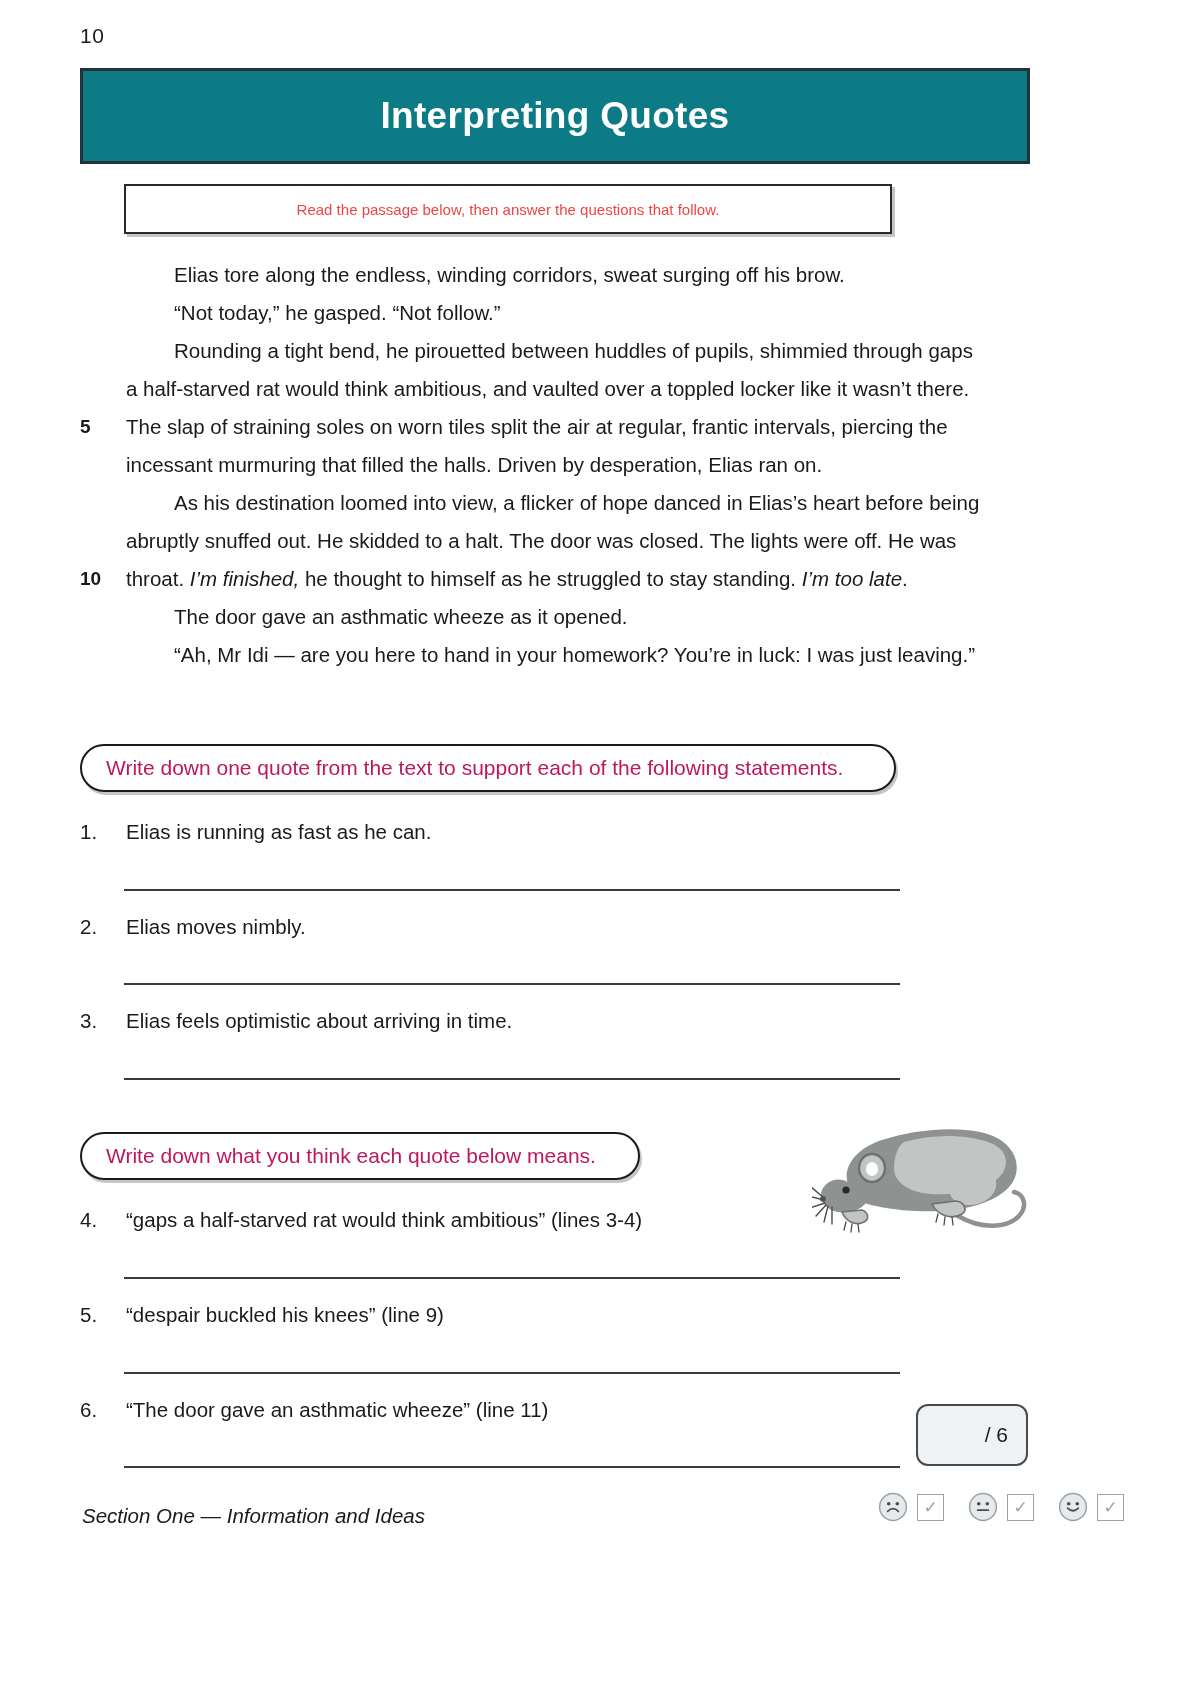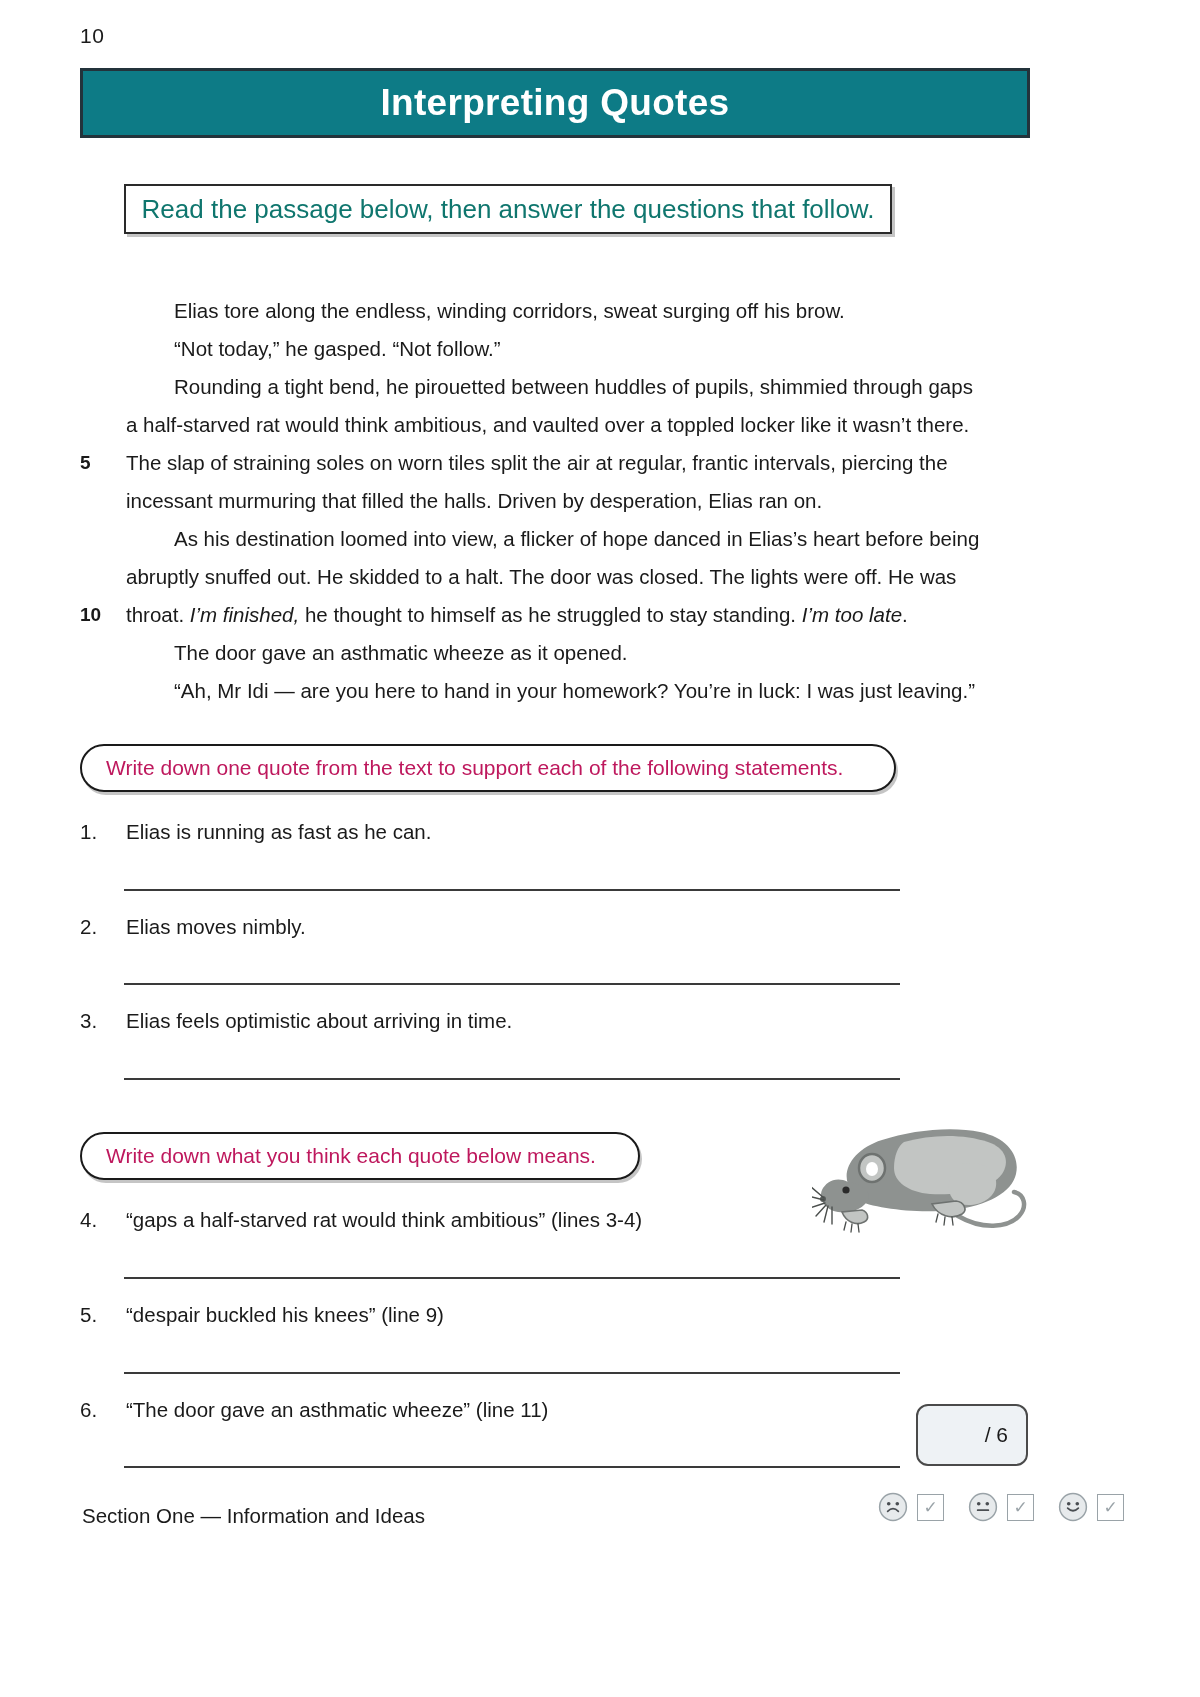--- a/index.html
+++ b/index.html
@@ -30,21 +30,21 @@
     color: #1a1a1a;
     letter-spacing: .5px;
   }
 
   
   .title-banner {
     position: absolute;
     left: 80px;
     top: 68px;
     width: 950px;
-    height: 70px;
+    height: 96px;
     background: #0d7b86;
     border: 3px solid #23333b;
     box-sizing: border-box;
     display: flex;
     align-items: center;
     justify-content: center;
   }
   .title-banner .title-text {
     color: #ffffff;
     font-size: 37px;
@@ -61,31 +61,30 @@
     height: 50px;
     border: 2px solid #2a2a2a;
     box-sizing: border-box;
     background: #fff;
     display: flex;
     align-items: center;
     justify-content: center;
     box-shadow: 3px 3px 0 rgba(150,150,150,.55);
   }
   .read-box .read-text {
-    font-size: 26px;
-    color: #0f766e;
+    font-size: 15px;
+    color: #ef4444;
   }
 
   
   .passage {
     position: absolute;
     left: 80px;
     top: 256px;
     width: 960px;
-    margin-top: 36px;
   }
   .passage-line {
     position: relative;
     height: 38px;
     line-height: 38px;
     font-size: 20.5px;
     color: #1a1a1a;
     white-space: nowrap;
   }
   .passage-line .lnum {
@@ -194,20 +193,21 @@
     padding-right: 18px;
   }
 
   
   .footer-text {
     position: absolute;
     left: 82px;
     top: 1504px;
     font-size: 20.5px;
     color: #1a1a1a;
+    font-style: italic;
   }
   .smileys {
     position: absolute;
     right: 76px;
     top: 1492px;
     display: flex;
     align-items: center;
     gap: 24px;
   }
   .smiley-group {

